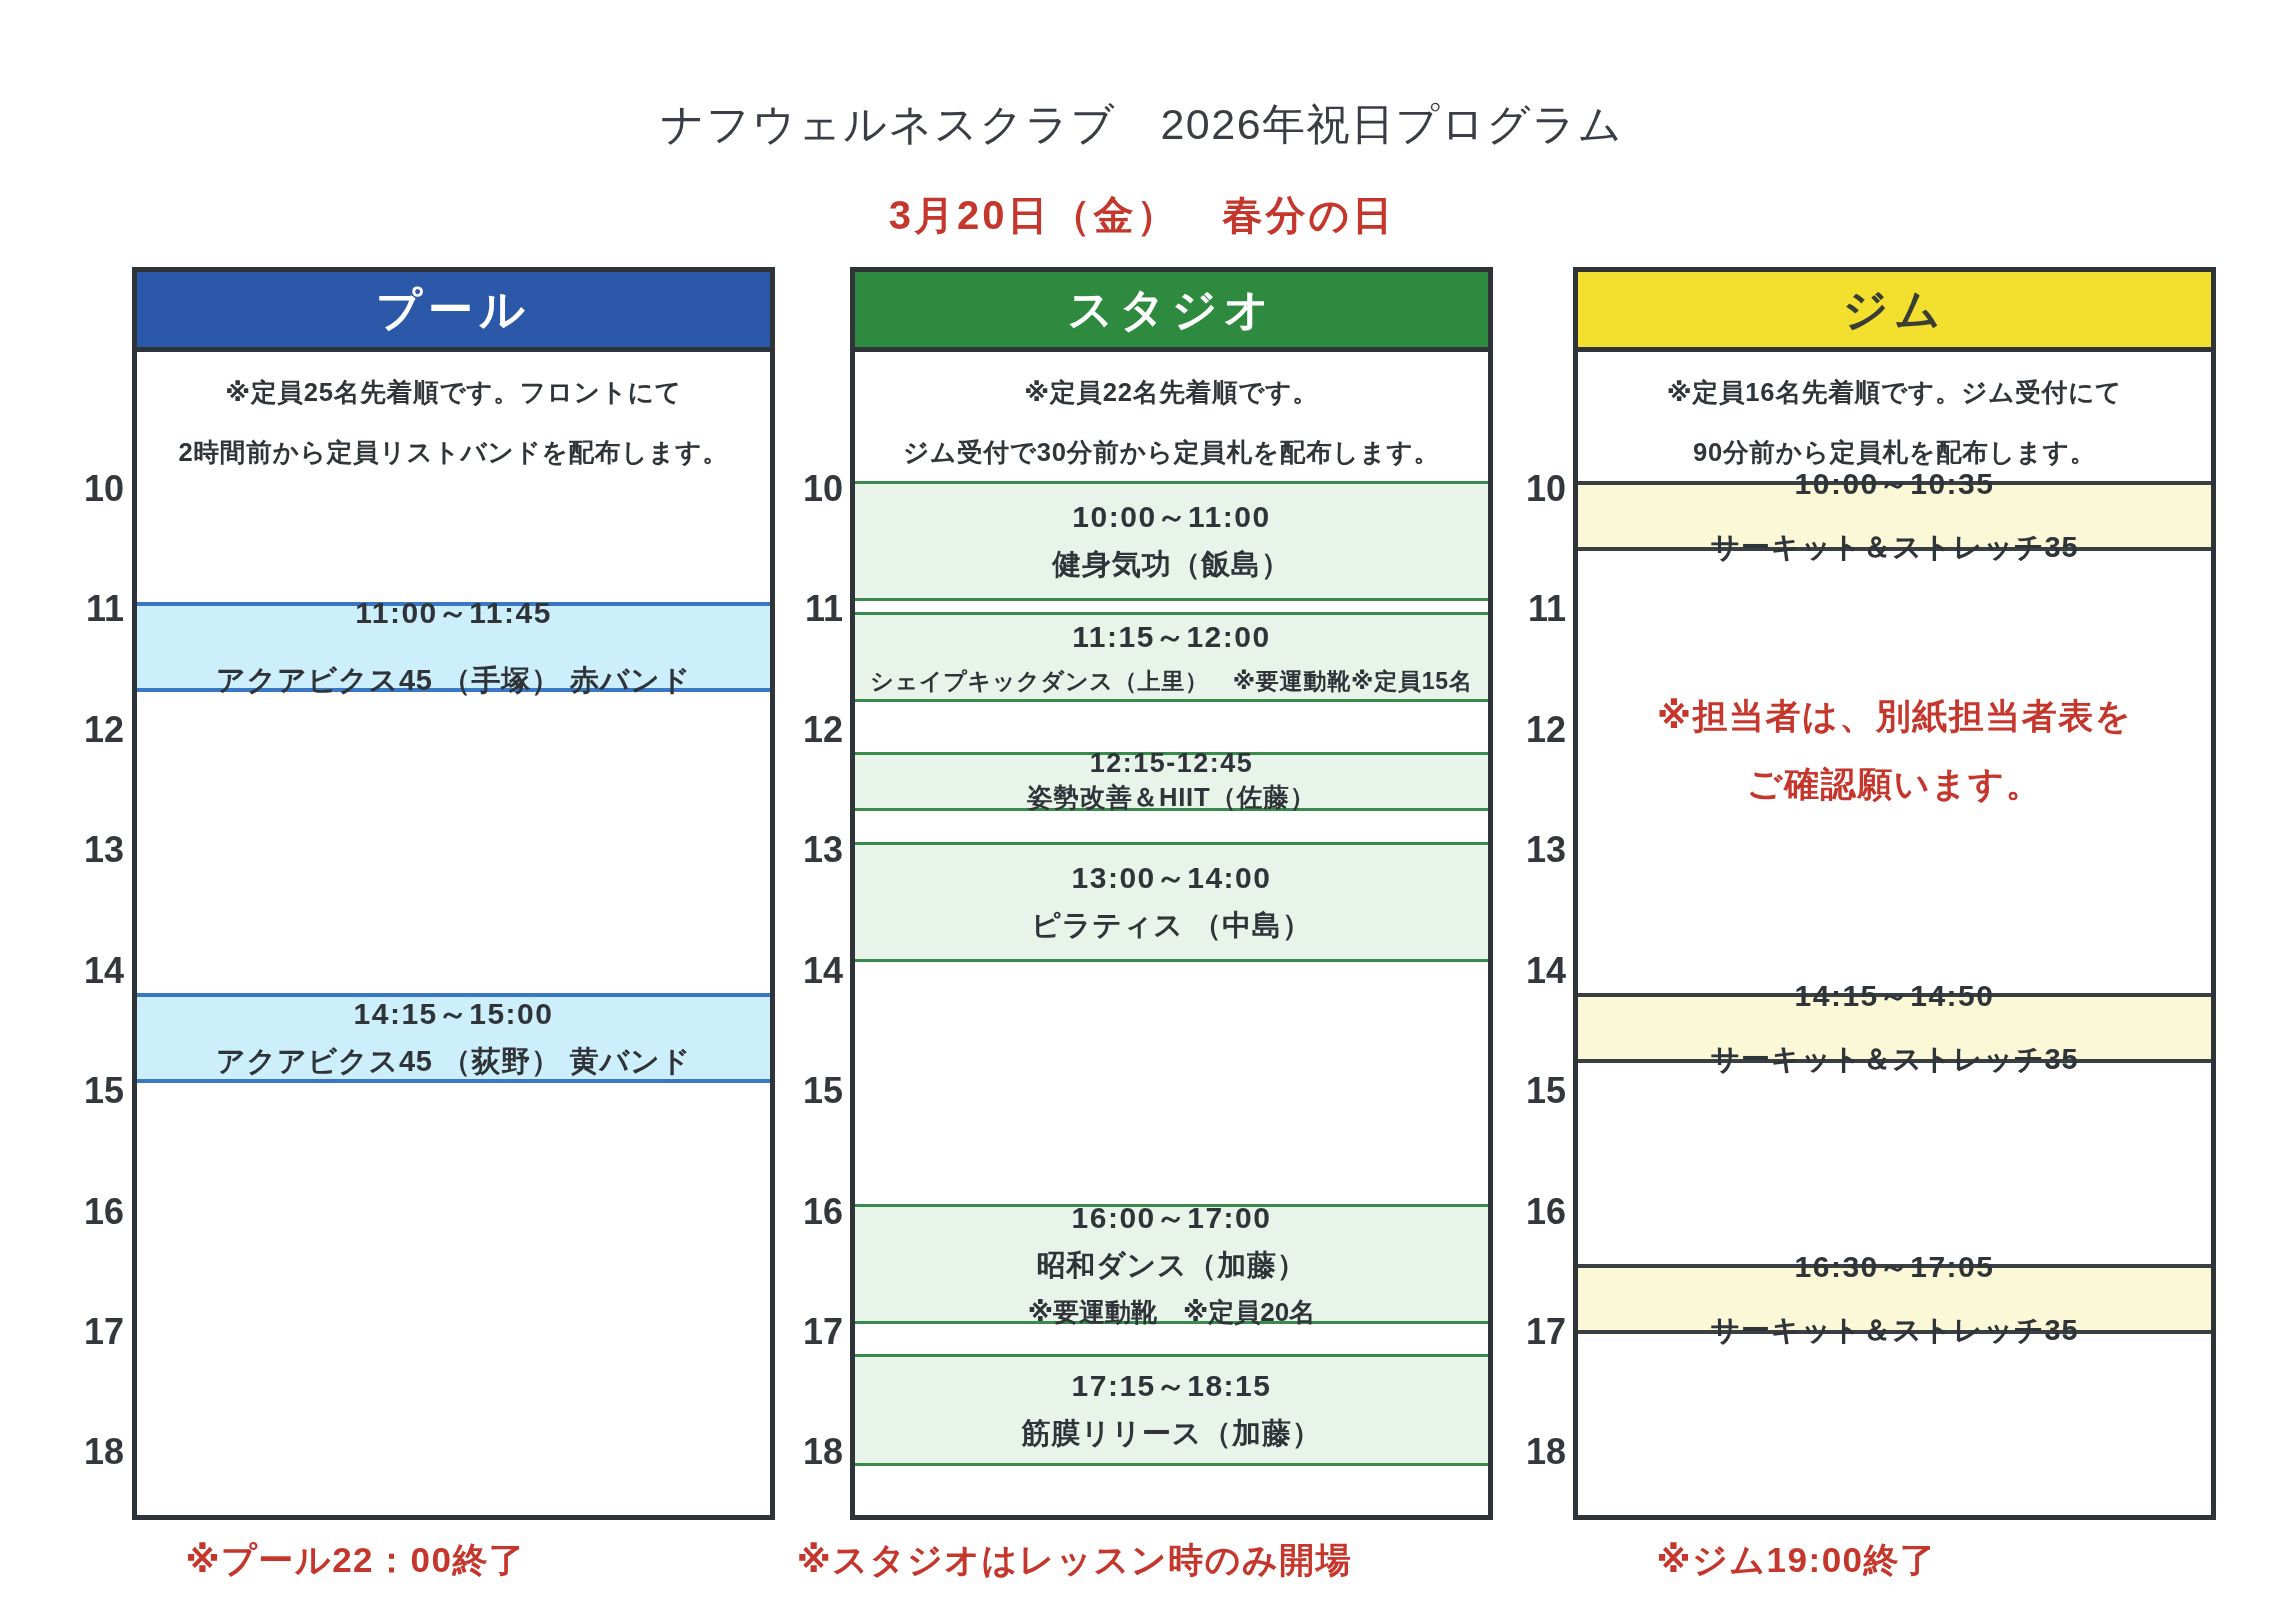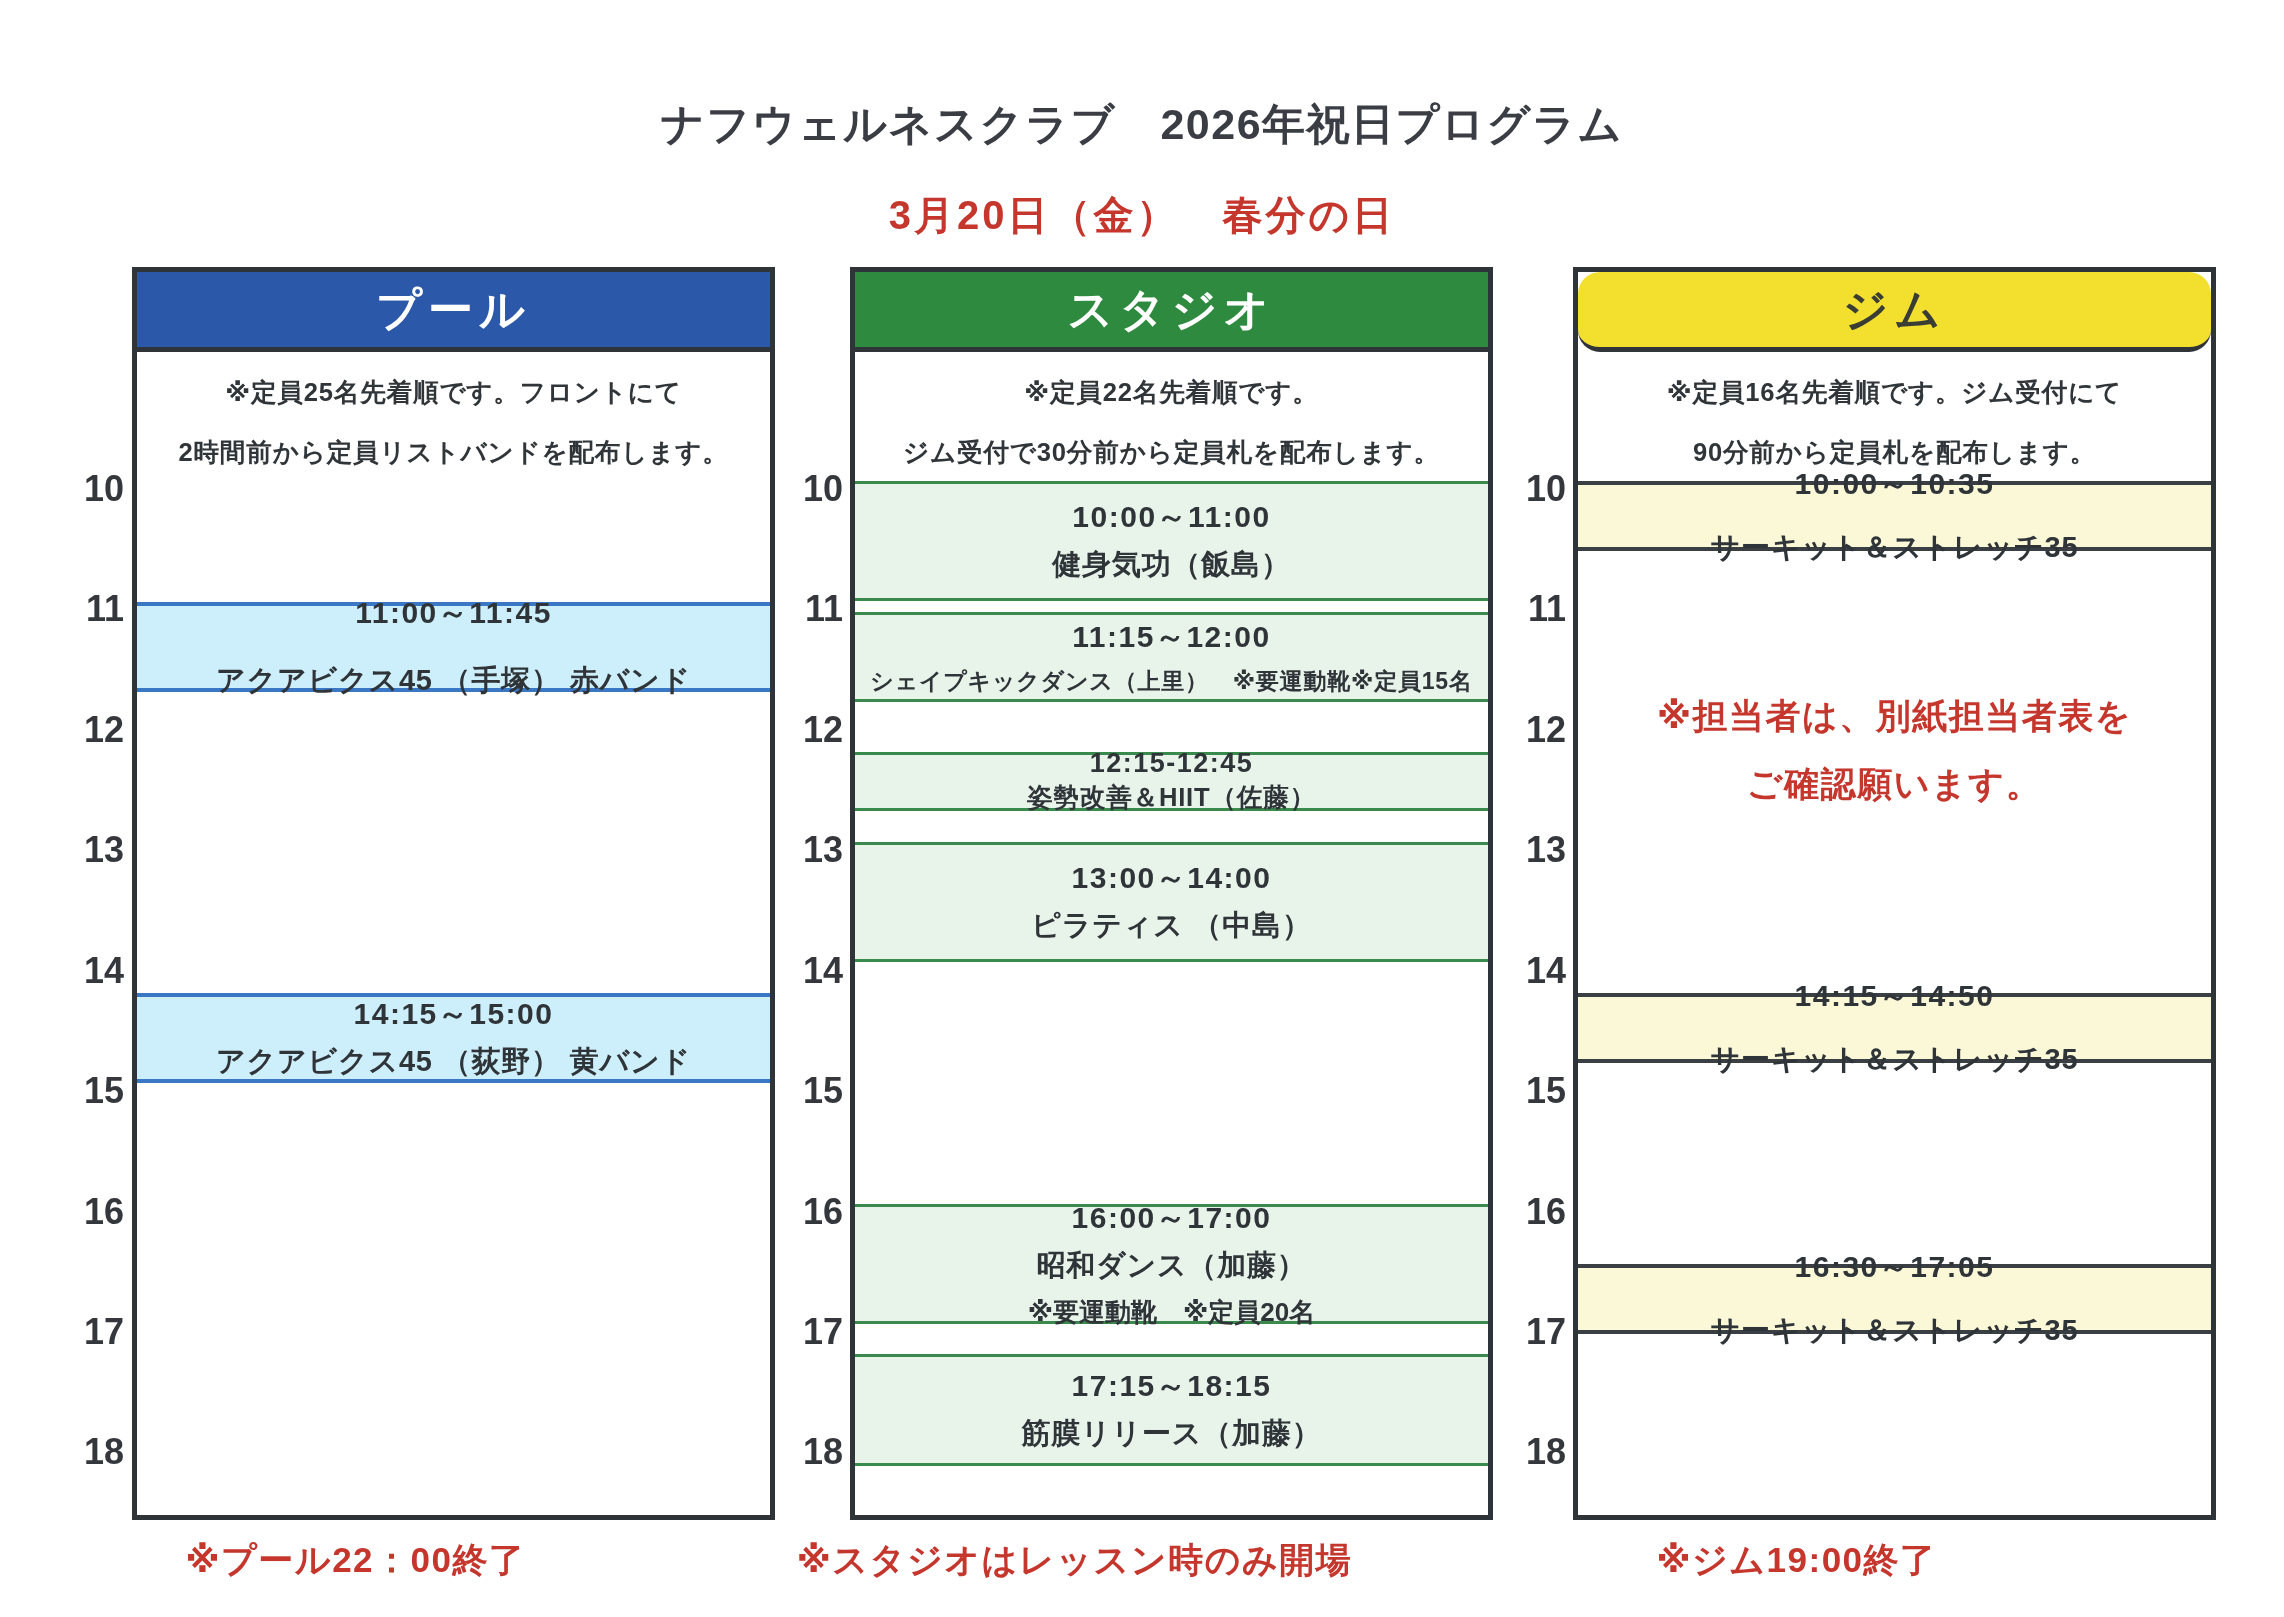--- a/index.html
+++ b/index.html
@@ -3,21 +3,21 @@
 <meta charset="utf-8">
 <style>
   html,body{margin:0;padding:0;}
   body{
     width:2284px;height:1617px;position:relative;background:#ffffff;
     font-family:"Liberation Sans","DejaVu Sans",sans-serif;
     color:#33383e;overflow:hidden;
   }
   .title{
     position:absolute;top:96px;left:0;width:2284px;text-align:center;
-    font-size:43px;font-weight:bold;letter-spacing:1.5px;color:#3a3e44;
+    font-size:43px;font-weight:normal;letter-spacing:1.5px;color:#3a3e44;
   }
   .subtitle{
     position:absolute;top:188px;left:0;width:2284px;text-align:center;
     font-size:40px;font-weight:bold;letter-spacing:3px;color:#c5362d;
   }
   .col{
     position:absolute;top:267px;width:643px;height:1253px;
     border:5.3px solid #2f3439;box-sizing:border-box;background:#ffffff;
   }
   .col-header{
@@ -129,21 +129,21 @@
     <div class="hour-label" style="left: 775px; top: 585px;">11</div>
     <div class="hour-label" style="left: 775px; top: 706px;">12</div>
     <div class="hour-label" style="left: 775px; top: 826px;">13</div>
     <div class="hour-label" style="left: 775px; top: 947px;">14</div>
     <div class="hour-label" style="left: 775px; top: 1067px;">15</div>
     <div class="hour-label" style="left: 775px; top: 1188px;">16</div>
     <div class="hour-label" style="left: 775px; top: 1308px;">17</div>
     <div class="hour-label" style="left: 775px; top: 1428px;">18</div>
     <div class="footer-note" style="left: 753px;">※スタジオはレッスン時のみ開場</div>
     <div class="col" style="left: 1573px;">
-      <div class="col-header" style="background: rgb(243, 223, 46); color: rgb(57, 61, 51); border-radius: 22px;">ジム</div>
+      <div class="col-header" style="background: rgb(243, 223, 46); color: rgb(57, 61, 51);">ジム</div>
       <div class="notes">
         <div class="note-line">※定員16名先着順です。ジム受付にて</div>
         <div class="note-line">90分前から定員札を配布します。</div>
       </div>
       <div class="grid">
         <div class="mid-note" style="top: 410px;">
           <div class="mid-line">※担当者は、別紙担当者表を</div>
           <div class="mid-line">ご確認願います。</div>
         </div>
         <div class="event gym" style="top: 209px; height: 70px;">

